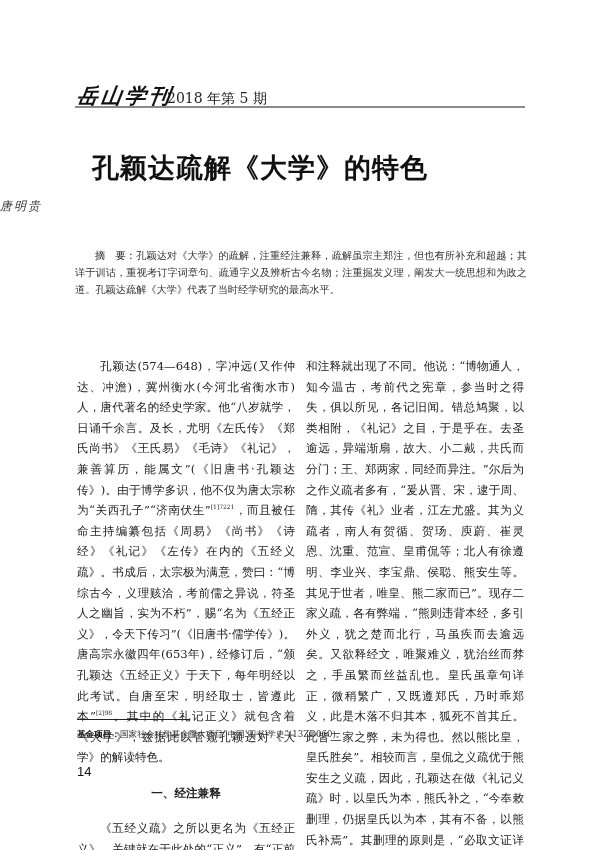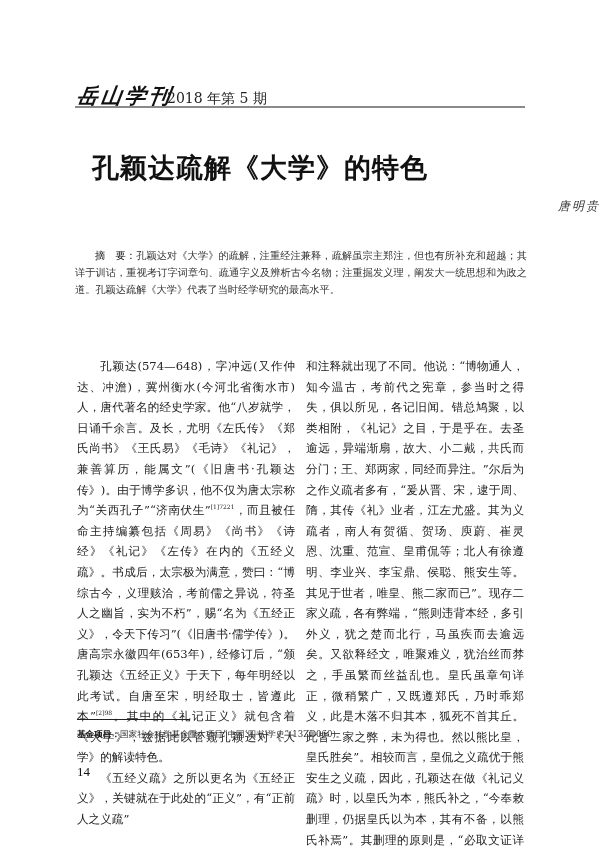--- a/index.html
+++ b/index.html
@@ -8,41 +8,41 @@
   .abs { position: absolute; }
 
   .running-head { left: 75px; top: 82px; width: 450px; height: 26px; }
   .journal-logo { position: absolute; left: 2px; top: 0; font-size: 21px; font-weight: bold;
                   font-style: italic; letter-spacing: 3px; color: #111; transform: skewX(-8deg); }
   .issue-info { position: absolute; left: 92px; top: 8px; font-size: 14px; color: #222; }
   .head-rule { position: absolute; left: 0; top: 24px; width: 450px; height: 2px; background: #8a8a8a; }
 
   .title { left: 0; top: 150px; width: 520px; text-align: center; font-size: 27px;
            font-weight: bold; letter-spacing: 1px; color: #111; }
-  .author { left: 0; top: 198px; width: 600px; text-align: right; font-size: 12px;
+  .author { left: 0; top: 198px; width: 600px; text-align: left; font-size: 12px;
             color: #333; font-style: italic; letter-spacing: 2px; }
 
   .abstract { left: 75px; top: 247px; width: 452px; font-size: 10.2px; line-height: 17px; color: #333; }
   .abstract .lbl { font-weight: normal; color: #111; font-family: "DejaVu Sans", sans-serif; }
   .abstract p { margin: 0; text-indent: 20px; text-align: justify; }
   .keywords { margin-top: 0; padding-left: 20px; }
 
   .col { top: 356px; width: 218px; font-size: 11.6px; line-height: 20.6px; color: #222; text-align: justify; }
   .col p { margin: 0; }
   .col .indent { text-indent: 23px; }
   .col-left { left: 77px; }
   .col-right { left: 306px; }
   sup { font-size: 6px; line-height: 0; vertical-align: super; }
   .section-heading { text-align: center; font-weight: bold; margin: 15px 0 15px 0; font-size: 11.6px; }
 
   .fn-rule { left: 77px; top: 719px; width: 113px; height: 1px; background: #222; }
   .footnotes { left: 77px; top: 727px; width: 460px; font-size: 8.6px; line-height: 15px; color: #333; }
   .footnotes .lbl { font-weight: bold; font-family: "DejaVu Sans", sans-serif; color: #111; }
   .footnotes div { white-space: nowrap; }
-  .page-number { left: 77px; top: 764px; font-size: 13px; font-family: Liberation Serif, serif; color: #111; }
+  .page-number { left: 77px; top: 764px; font-size: 13px; font-family: Liberation Sans, sans-serif; color: #111; }
 </style>
 </head>
 <body>
 
 <div class="abs running-head">
   <span class="journal-logo">岳山学刊</span>
   <span class="issue-info">2018 年第 5 期</span>
   <div class="head-rule"></div>
 </div>
 
@@ -52,20 +52,21 @@
 <div class="abs abstract">
   <p>
     <span class="lbl">摘　要：</span><span>孔颖达对《大学》的疏解，注重经注兼释，疏解虽宗主郑注，但也有所补充和超越；其详于训诂，重视考订字词章句、疏通字义及辨析古今名物；注重掘发义理，阐发大一统思想和为政之道。孔颖达疏解《大学》代表了当时经学研究的最高水平。</span>
   </p>
 </div>
 
 <div class="abs col col-left">
   <p class="indent">
     <span>孔颖达(574—648)，字冲远(又作仲达、冲澹)，冀州衡水(今河北省衡水市)人，唐代著名的经史学家。他“八岁就学，日诵千余言。及长，尤明《左氏传》《郑氏尚书》《王氏易》《毛诗》《礼记》，兼善算历，能属文”(《旧唐书·孔颖达传》)。由于博学多识，他不仅为唐太宗称为“关西孔子”“济南伏生”</span><sup>[1]7221</sup><span>，而且被任命主持编纂包括《周易》《尚书》《诗经》《礼记》《左传》在内的《五经义疏》。书成后，太宗极为满意，赞曰：“博综古今，义理赅洽，考前儒之异说，符圣人之幽旨，实为不朽”，赐“名为《五经正义》，令天下传习”(《旧唐书·儒学传》)。唐高宗永徽四年(653年)，经修订后，“颁孔颖达《五经正义》于天下，每年明经以此考试。自唐至宋，明经取士，皆遵此本”</span><sup>[2]98</sup><span>。其中的《礼记正义》就包含着《大学》，兹据此以管窥孔颖达对《大学》的解读特色。</span>
   </p>
+  <div class="section-heading">一、经注兼释</div>
   <p class="indent">
     <span>《五经义疏》之所以更名为《五经正义》，关键就在于此处的“正义”，有“正前人之义疏”</span>
   </p>
 </div>
 
 <div class="abs col col-right">
   <p>
     <span>和注释就出现了不同。他说：“博物通人，知今温古，考前代之宪章，参当时之得失，俱以所见，各记旧闻。错总鸠聚，以类相附，《礼记》之目，于是乎在。去圣逾远，异端渐扇，故大、小二戴，共氏而分门；王、郑两家，同经而异注。”尔后为之作义疏者多有，“爰从晋、宋，逮于周、隋，其传《礼》业者，江左尤盛。其为义疏者，南人有贺循、贺玚、庾蔚、崔灵恩、沈重、范宣、皇甫侃等；北人有徐遵明、李业兴、李宝鼎、侯聪、熊安生等。其见于世者，唯皇、熊二家而已”。现存二家义疏，各有弊端，“熊则违背本经，多引外义，犹之楚而北行，马虽疾而去逾远矣。又欲释经文，唯聚难义，犹治丝而棼之，手虽繁而丝益乱也。皇氏虽章句详正，微稍繁广，又既遵郑氏，乃时乖郑义，此是木落不归其本，狐死不首其丘。此皆二家之弊，未为得也。然以熊比皇，皇氏胜矣”。相较而言，皇侃之义疏优于熊安生之义疏，因此，孔颖达在做《礼记义疏》时，以皇氏为本，熊氏补之，“今奉敕删理，仍据皇氏以为本，其有不备，以熊氏补焉”。其删理的原则是，“必取文证详悉，义理精审，翦其繁芜，撮其机要”</span>
   </p>
 </div>

